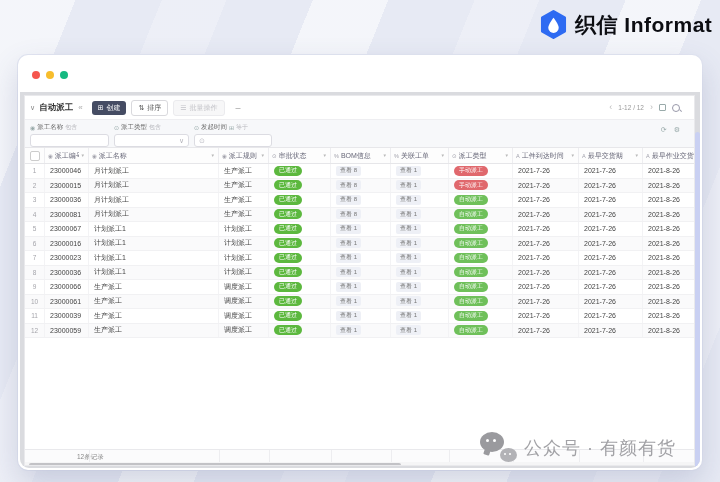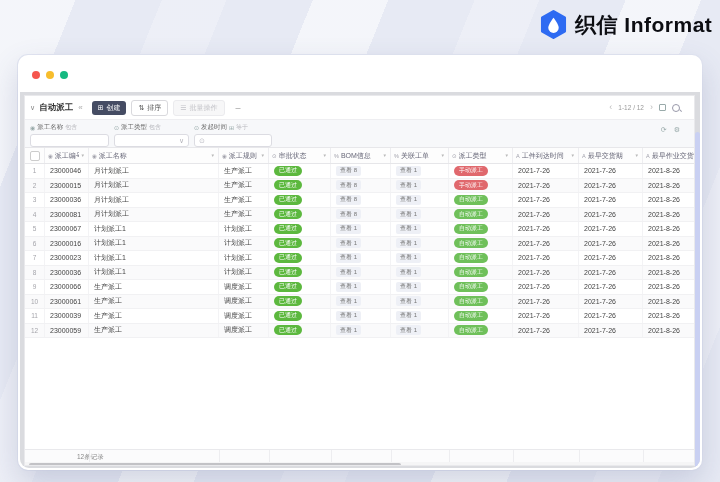--- a/index.html
+++ b/index.html
@@ -488,14 +488,22 @@
 
         <div class="hscroll">
           <div class="hthumb"></div>
         </div>
 
       </div>
       <div class="vscroll"></div>
     </div>
   </div>
 
+  <div class="wm">
+    <div class="wm-icon">
+      <div class="wm-b1"></div>
+        <div class="wm-tail"></div>
+        <div class="wm-b2"></div>
+    </div>
+    <span class="wm-text">公众号 · 有颜有货</span>
+  </div>
 
 </div>
 
 </body></html>

